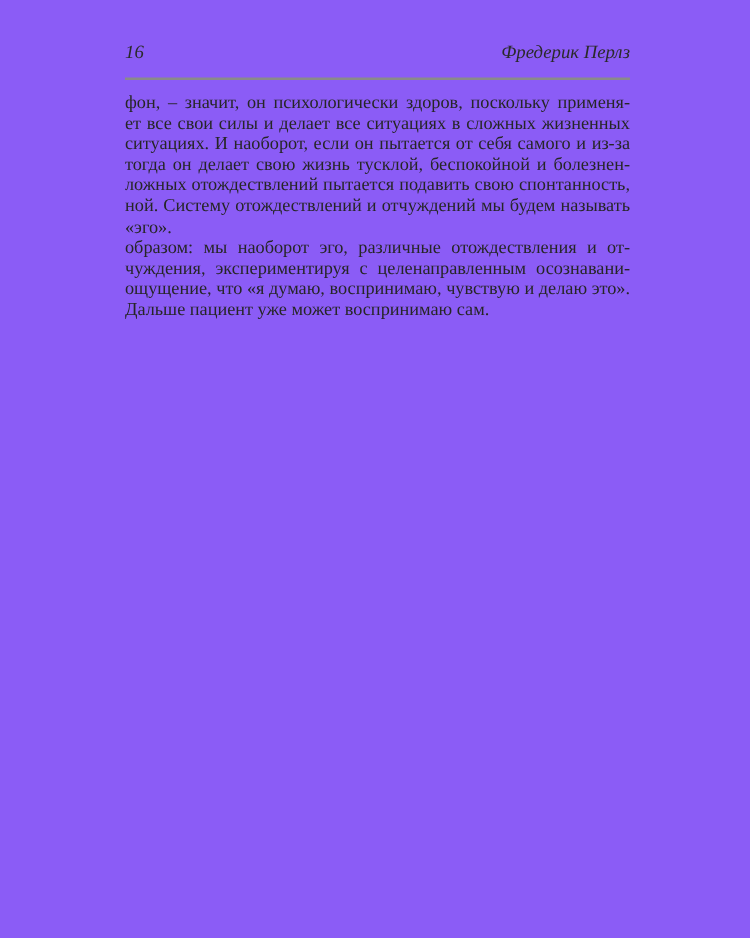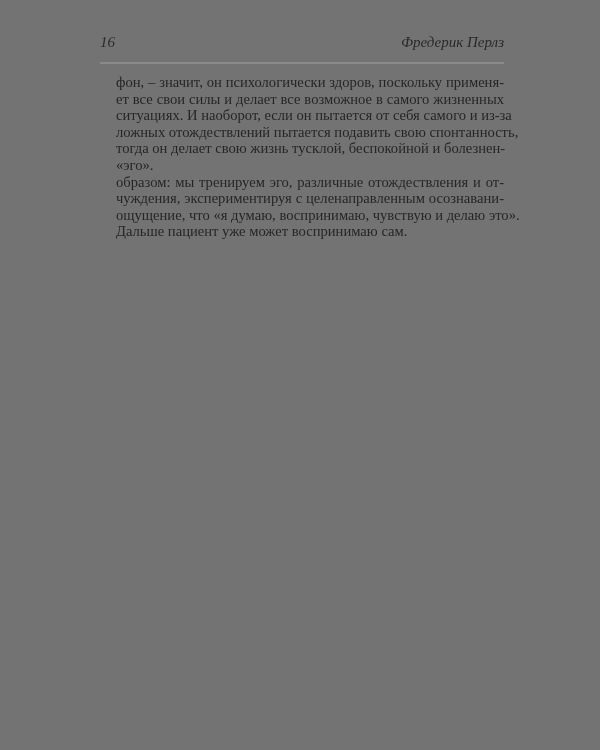--- a/index.html
+++ b/index.html
@@ -1,43 +1,44 @@
 <!DOCTYPE html>
 <html><head>
 <meta charset="utf-8">
 <style>
   html, body { margin:0; padding:0; background:#ffffff; }
   body { width:600px; height:750px; position:relative; overflow:hidden; }
-  .page { position:absolute; left:0; top:0; width:600px; height:750px; background:#737373; }
+  .page { position:absolute; left:0; top:0; width:600px; height:750px; background:#8b5cf6; }
   .header { position:absolute; left:100px; top:34px; width:404px; height:22px;
     font-family:"Liberation Serif", serif; font-style:italic; font-size:15px; color:#2a2a2a; }
   .header .num { position:absolute; left:0; top:0; }
   .header .author { position:absolute; right:0; top:0; }
   .rule { position:absolute; left:100px; top:62px; width:404px; height:2px; background:#8a8a8a; }
   .body { position:absolute; left:100px; top:74px; width:404px;
     font-family:"Liberation Serif", serif; font-size:14.6px; line-height:16.6px; color:#262626; }
-  .line { display:block; white-space:nowrap; text-align:justify; text-align-last:justify; height:16.6px;margin-left:16px; }
+  .line { display:block; white-space:nowrap; text-align:justify; text-align-last:justify; height:16.6px; }
   .line.last { text-align-last:left; }
   .line.indent { text-indent:12px; }
 </style>
 </head>
 <body>
 
 <div class="page">
   <div class="header">
     <span class="num">16</span>
     <span class="author">Фредерик Перлз</span>
   </div>
   <div class="rule"></div>
 
   <div class="body">
     <span class="line">фон, – значит, он психологически здоров, поскольку применя-</span>
-    <span class="line">ет все свои силы и делает все возможное в самого жизненных</span>
+    <span class="line">ет все свои силы и делает все ситуациях в сложных жизненных</span>
     <span class="line">ситуациях. И наоборот, если он пытается от себя самого и из-за</span>
+    <span class="line">тогда он делает свою жизнь тусклой, беспокойной и болезнен-</span>
     <span class="line">ложных отождествлений пытается подавить свою спонтанность,</span>
-    <span class="line">тогда он делает свою жизнь тусклой, беспокойной и болезнен-</span>
+    <span class="line">ной. Систему отождествлений и отчуждений мы будем называть</span>
     <span class="line last">«эго».</span>
-    <span class="line">образом: мы тренируем эго, различные отождествления и от-</span>
+    <span class="line">образом: мы наоборот эго, различные отождествления и от-</span>
     <span class="line">чуждения, экспериментируя с целенаправленным осознавани-</span>
     <span class="line">ощущение, что «я думаю, воспринимаю, чувствую и делаю это».</span>
     <span class="line last">Дальше пациент уже может воспринимаю сам.</span>
   </div>
 </div>
 
 </body></html>

